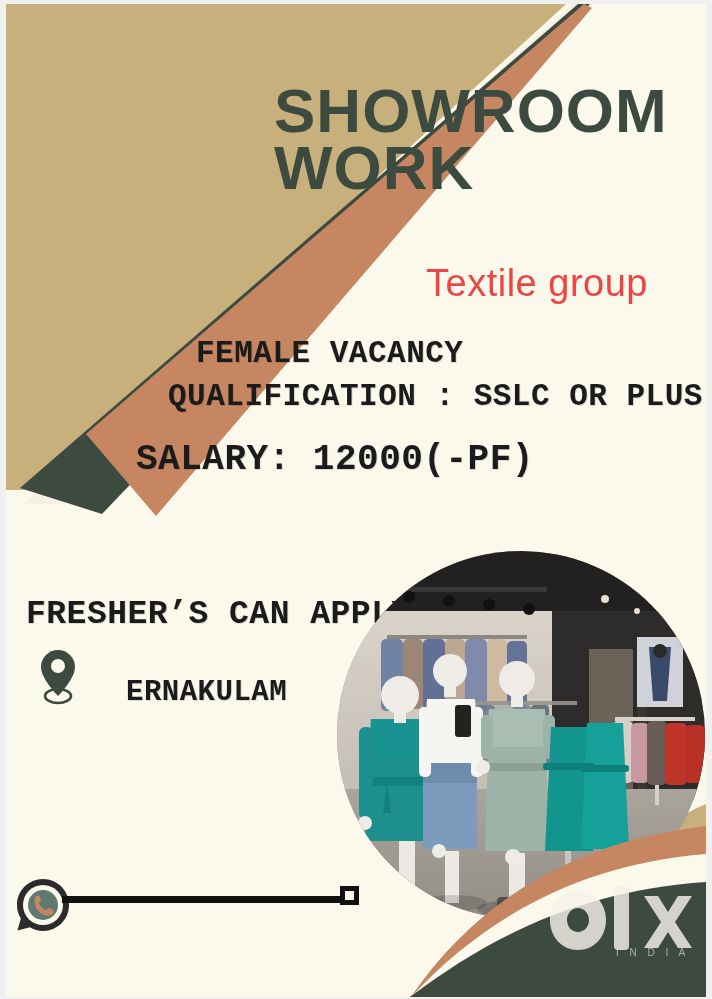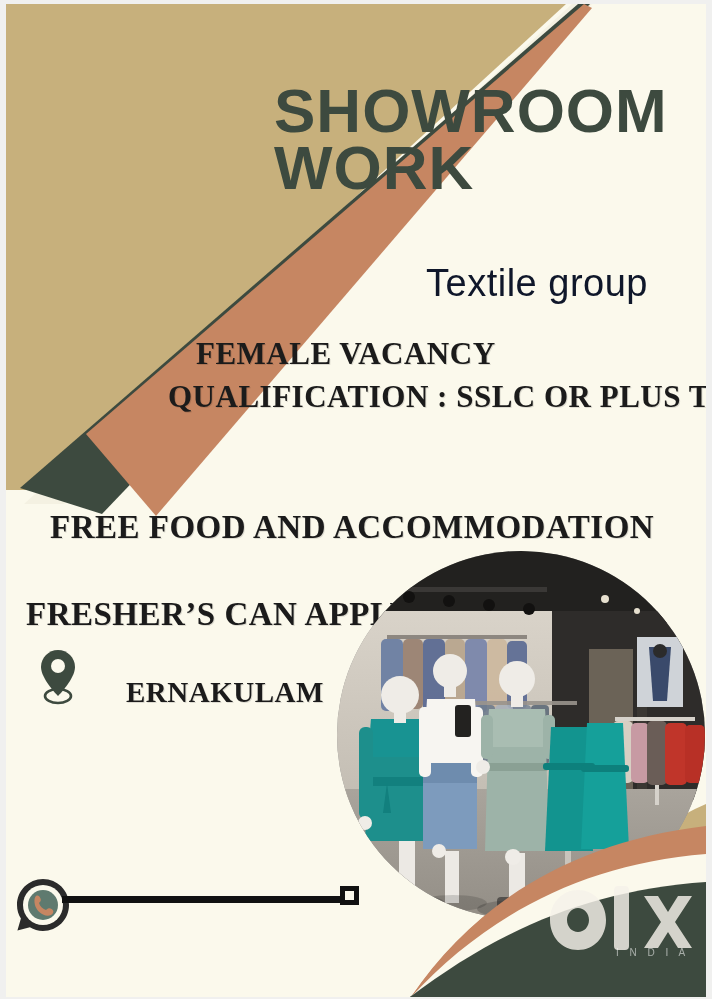--- a/index.html
+++ b/index.html
@@ -48,32 +48,32 @@
     line-height: 0.92;
     letter-spacing: 1px;
     font-stretch: condensed;
     text-transform: uppercase;
   }
   .headline .l2 { display: block; }
   .subtitle {
     position: absolute;
     left: 420px;
     top: 258px;
-    color: #0f172a;
+    color: #ef4444;
     font-family: "Liberation Sans", sans-serif;
     font-weight: 300;
     font-size: 38px;
     letter-spacing: 0.5px;
   }
 
   
   .body-line {
     position: absolute;
     color: #1b1b1b;
-    font-family: Liberation Serif, serif;
+    font-family: Liberation Mono, monospace;
     font-weight: 700;
     font-stretch: condensed;
     text-transform: uppercase;
     white-space: nowrap;
     text-shadow: 1px 1px 0 rgba(0,0,0,0.12);
   }
   #line-vacancy      { left: 190px; top: 332px; font-size: 31px; letter-spacing: 0.5px; }
   #line-qualification{ left: 162px; top: 375px; font-size: 31px; letter-spacing: 0.5px; }
   #line-salary       { left: 130px; top: 435px; font-size: 36px; letter-spacing: 0.5px; }
   #line-food         { left:  44px; top: 505px; font-size: 33px; letter-spacing: 0.5px; }
@@ -175,21 +175,21 @@
 
     <div class="headline">
       <span class="l1">Showroom</span>
       <span class="l2">Work</span>
     </div>
 
     <div class="subtitle">Textile group</div>
 
     <div class="body-line" id="line-vacancy">Female vacancy</div>
     <div class="body-line" id="line-qualification">Qualification : SSLC or plus two</div>
-    <div class="body-line" id="line-food">Free food and accommodation</div>
+    <div class="body-line" id="line-salary">Salary: 12000(-PF)</div>
     <div class="body-line" id="line-fresher">Fresher’s can apply</div>
 
     <svg id="pin-icon" viewBox="0 0 44 58">
       <ellipse cx="22" cy="48" rx="13" ry="7" fill="none" stroke="#3d4a3f" stroke-width="2.6"></ellipse>
       <path d="M22,2 C12.6,2 5,9.6 5,19 C5,31 22,48 22,48 C22,48 39,31 39,19 C39,9.6 31.4,2 22,2 Z" fill="#3d4a3f"></path>
       <circle cx="22" cy="18" r="7" fill="#fbf9ec"></circle>
     </svg>
     <div class="body-line" id="line-location">Ernakulam</div>
 
     <div id="photo">

